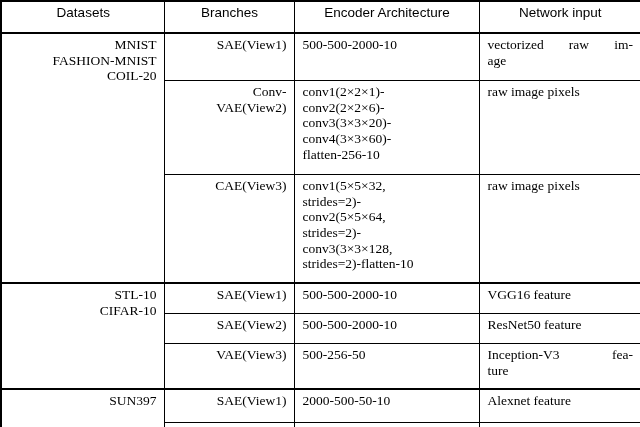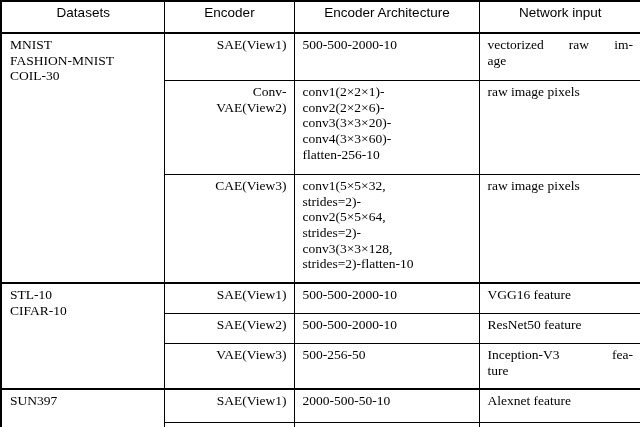--- a/index.html
+++ b/index.html
@@ -65,21 +65,21 @@
   tr.section-start > td {
     border-top: 2px solid #000;
   }
   
   tr.sub-row > td {
     border-top: 1.3px solid #000;
   }
 
   td.dataset-cell {
     border-left: none;
-    text-align: left;
+    text-align: right;
     vertical-align: middle;
     font-size: 14px;
     line-height: 1.35;
     padding: 4px 6px;
   }
   td.input-cell {
     border-right: none;
     text-align: justify;
     text-align-last: left;
     hyphens: manual;
@@ -113,31 +113,31 @@
   <table class="arch-table">
     <colgroup>
       <col class="c-dataset">
       <col class="c-branch">
       <col class="c-arch">
       <col class="c-input">
     </colgroup>
     <thead>
       <tr>
         <th class="first">Datasets</th>
-        <th>Encoder</th>
+        <th>Branches</th>
         <th>Encoder Architecture</th>
         <th class="last">Network input</th>
       </tr>
     </thead>
     <tbody id="table-body">
         <tr class="section-start">
           <td class="dataset-cell" rowspan="3">
             <div>MNIST</div>
             <div>FASHION-MNIST</div>
-            <div>COIL-30</div>
+            <div>COIL-20</div>
           </td>
           <td class="branch-cell" style="height: 40px;">
             <div>SAE(View1)</div>
           </td>
           <td class="arch-cell">500-500-2000-10</td>
           <td class="input-cell">
             <span class="justify-line">vectorized raw im-</span>
             <span class="plain-line">age</span>
           </td>
         </tr>

